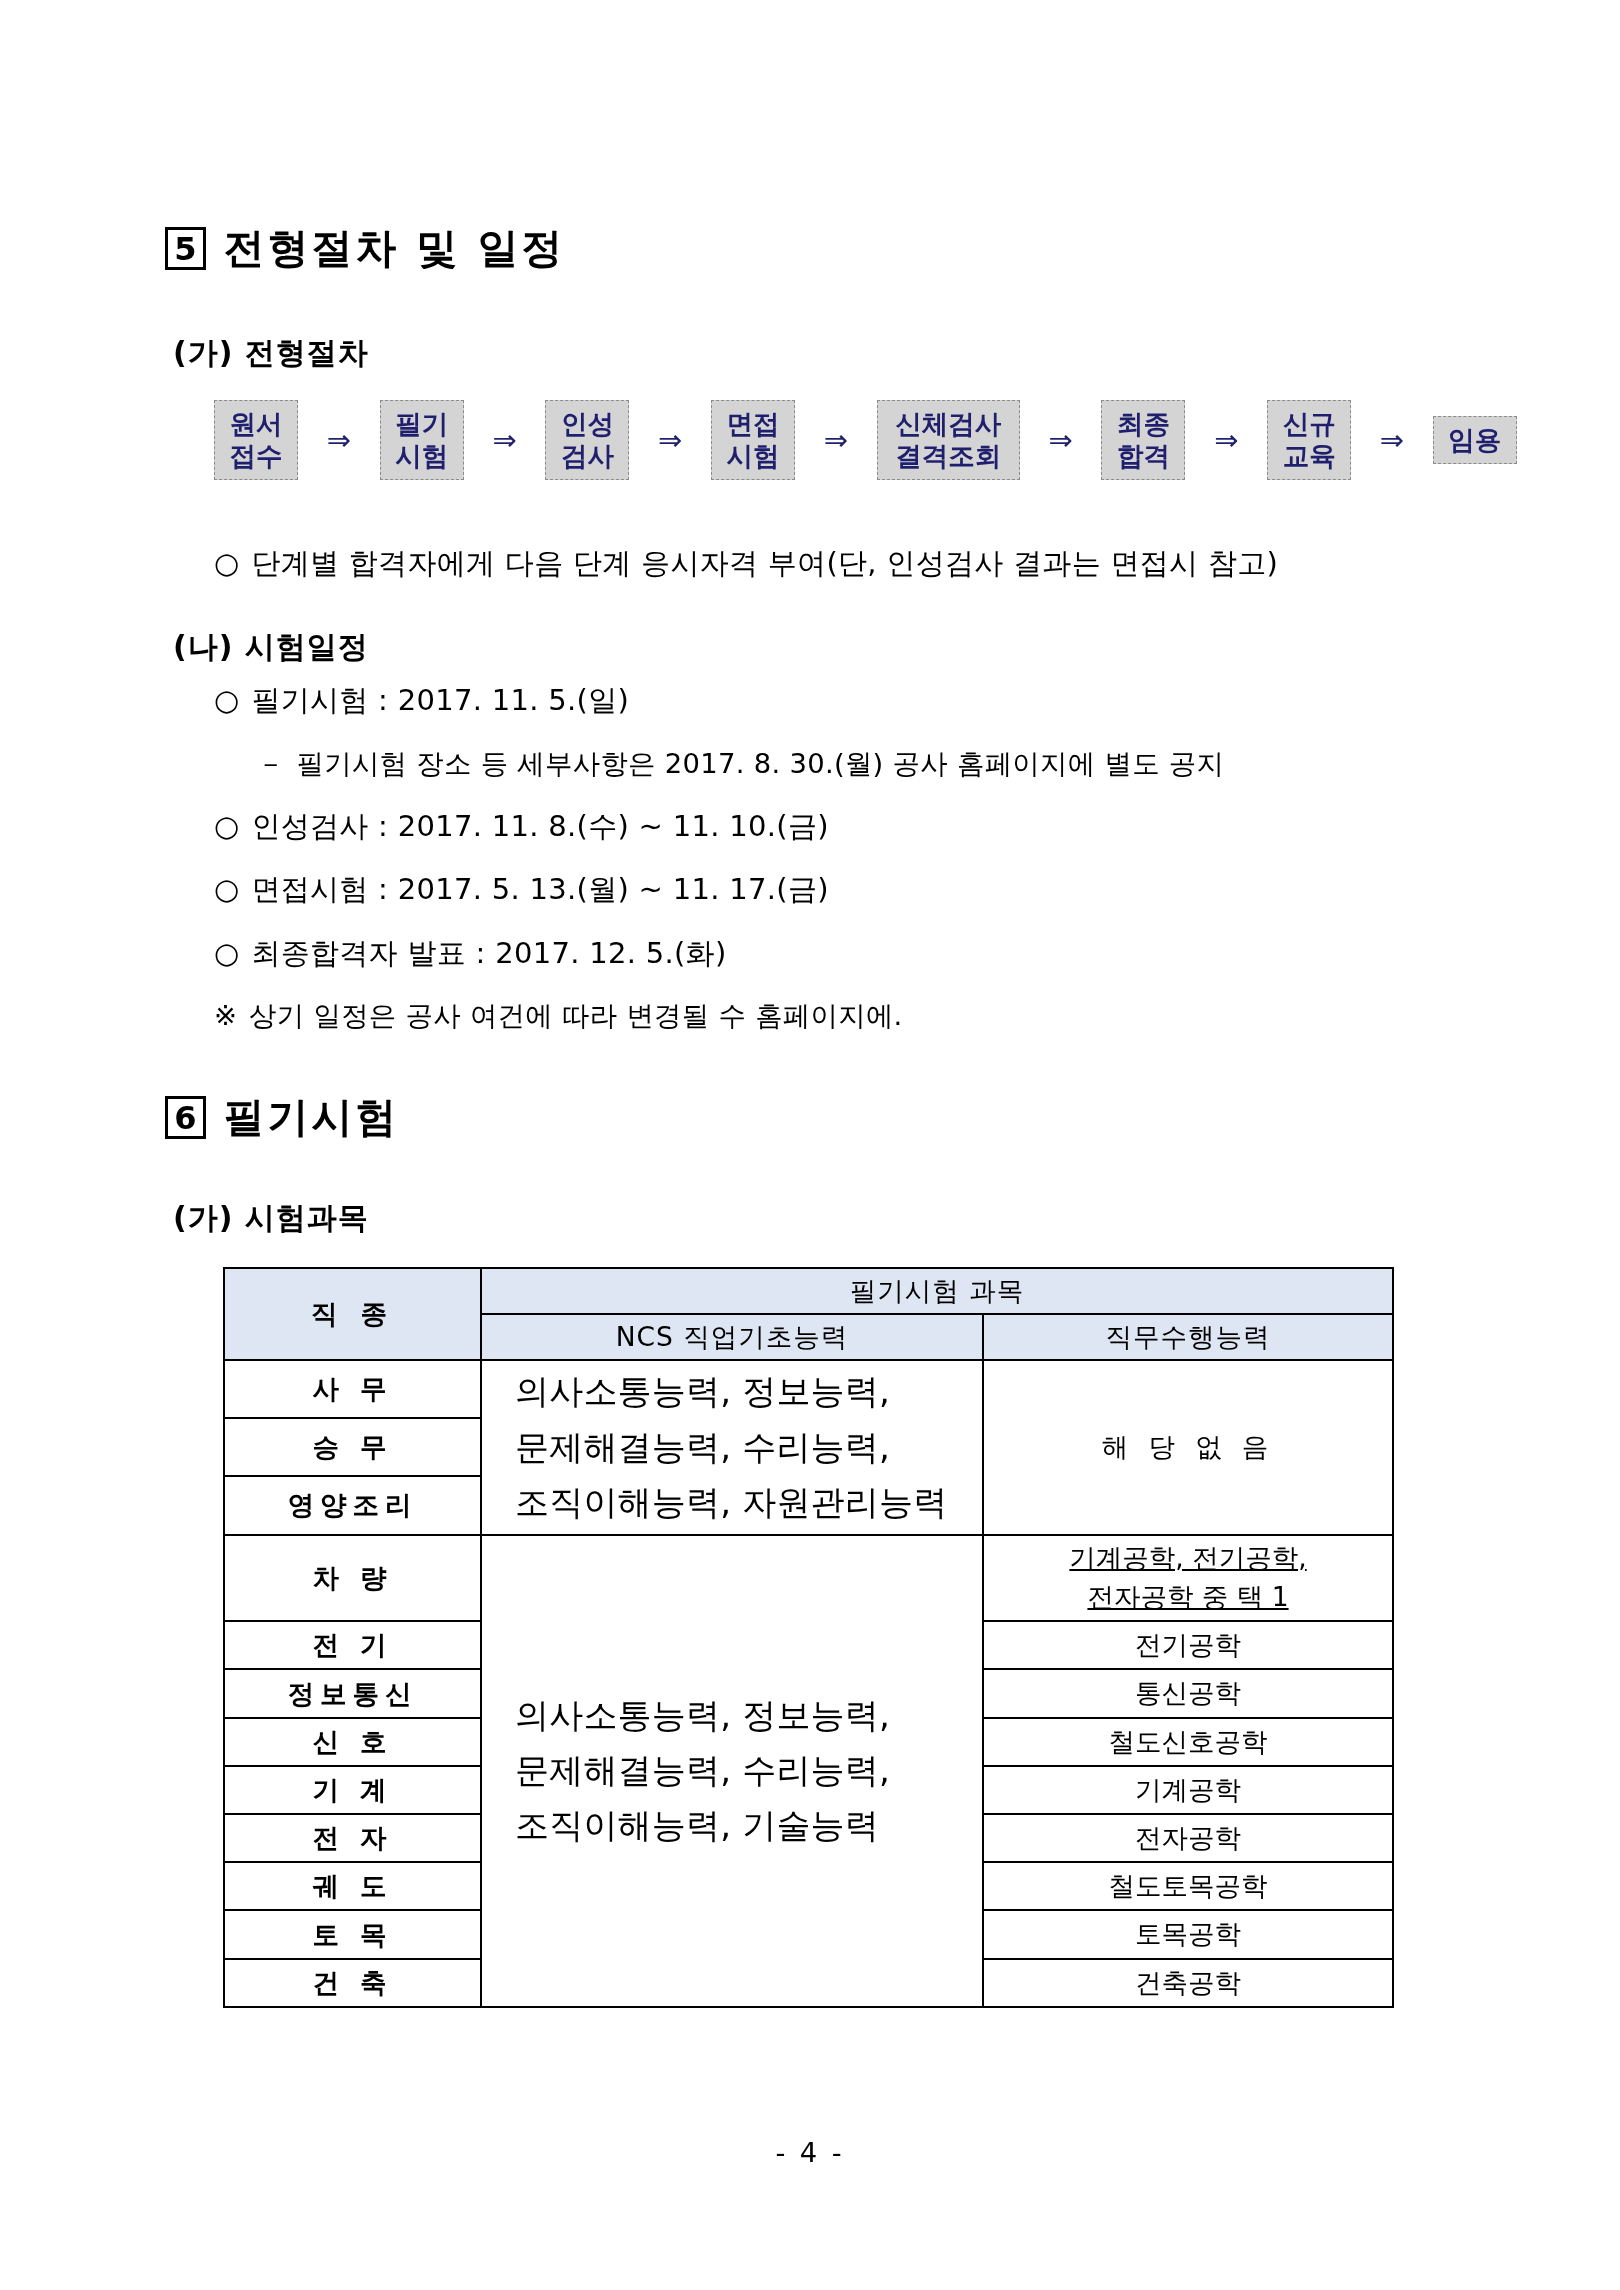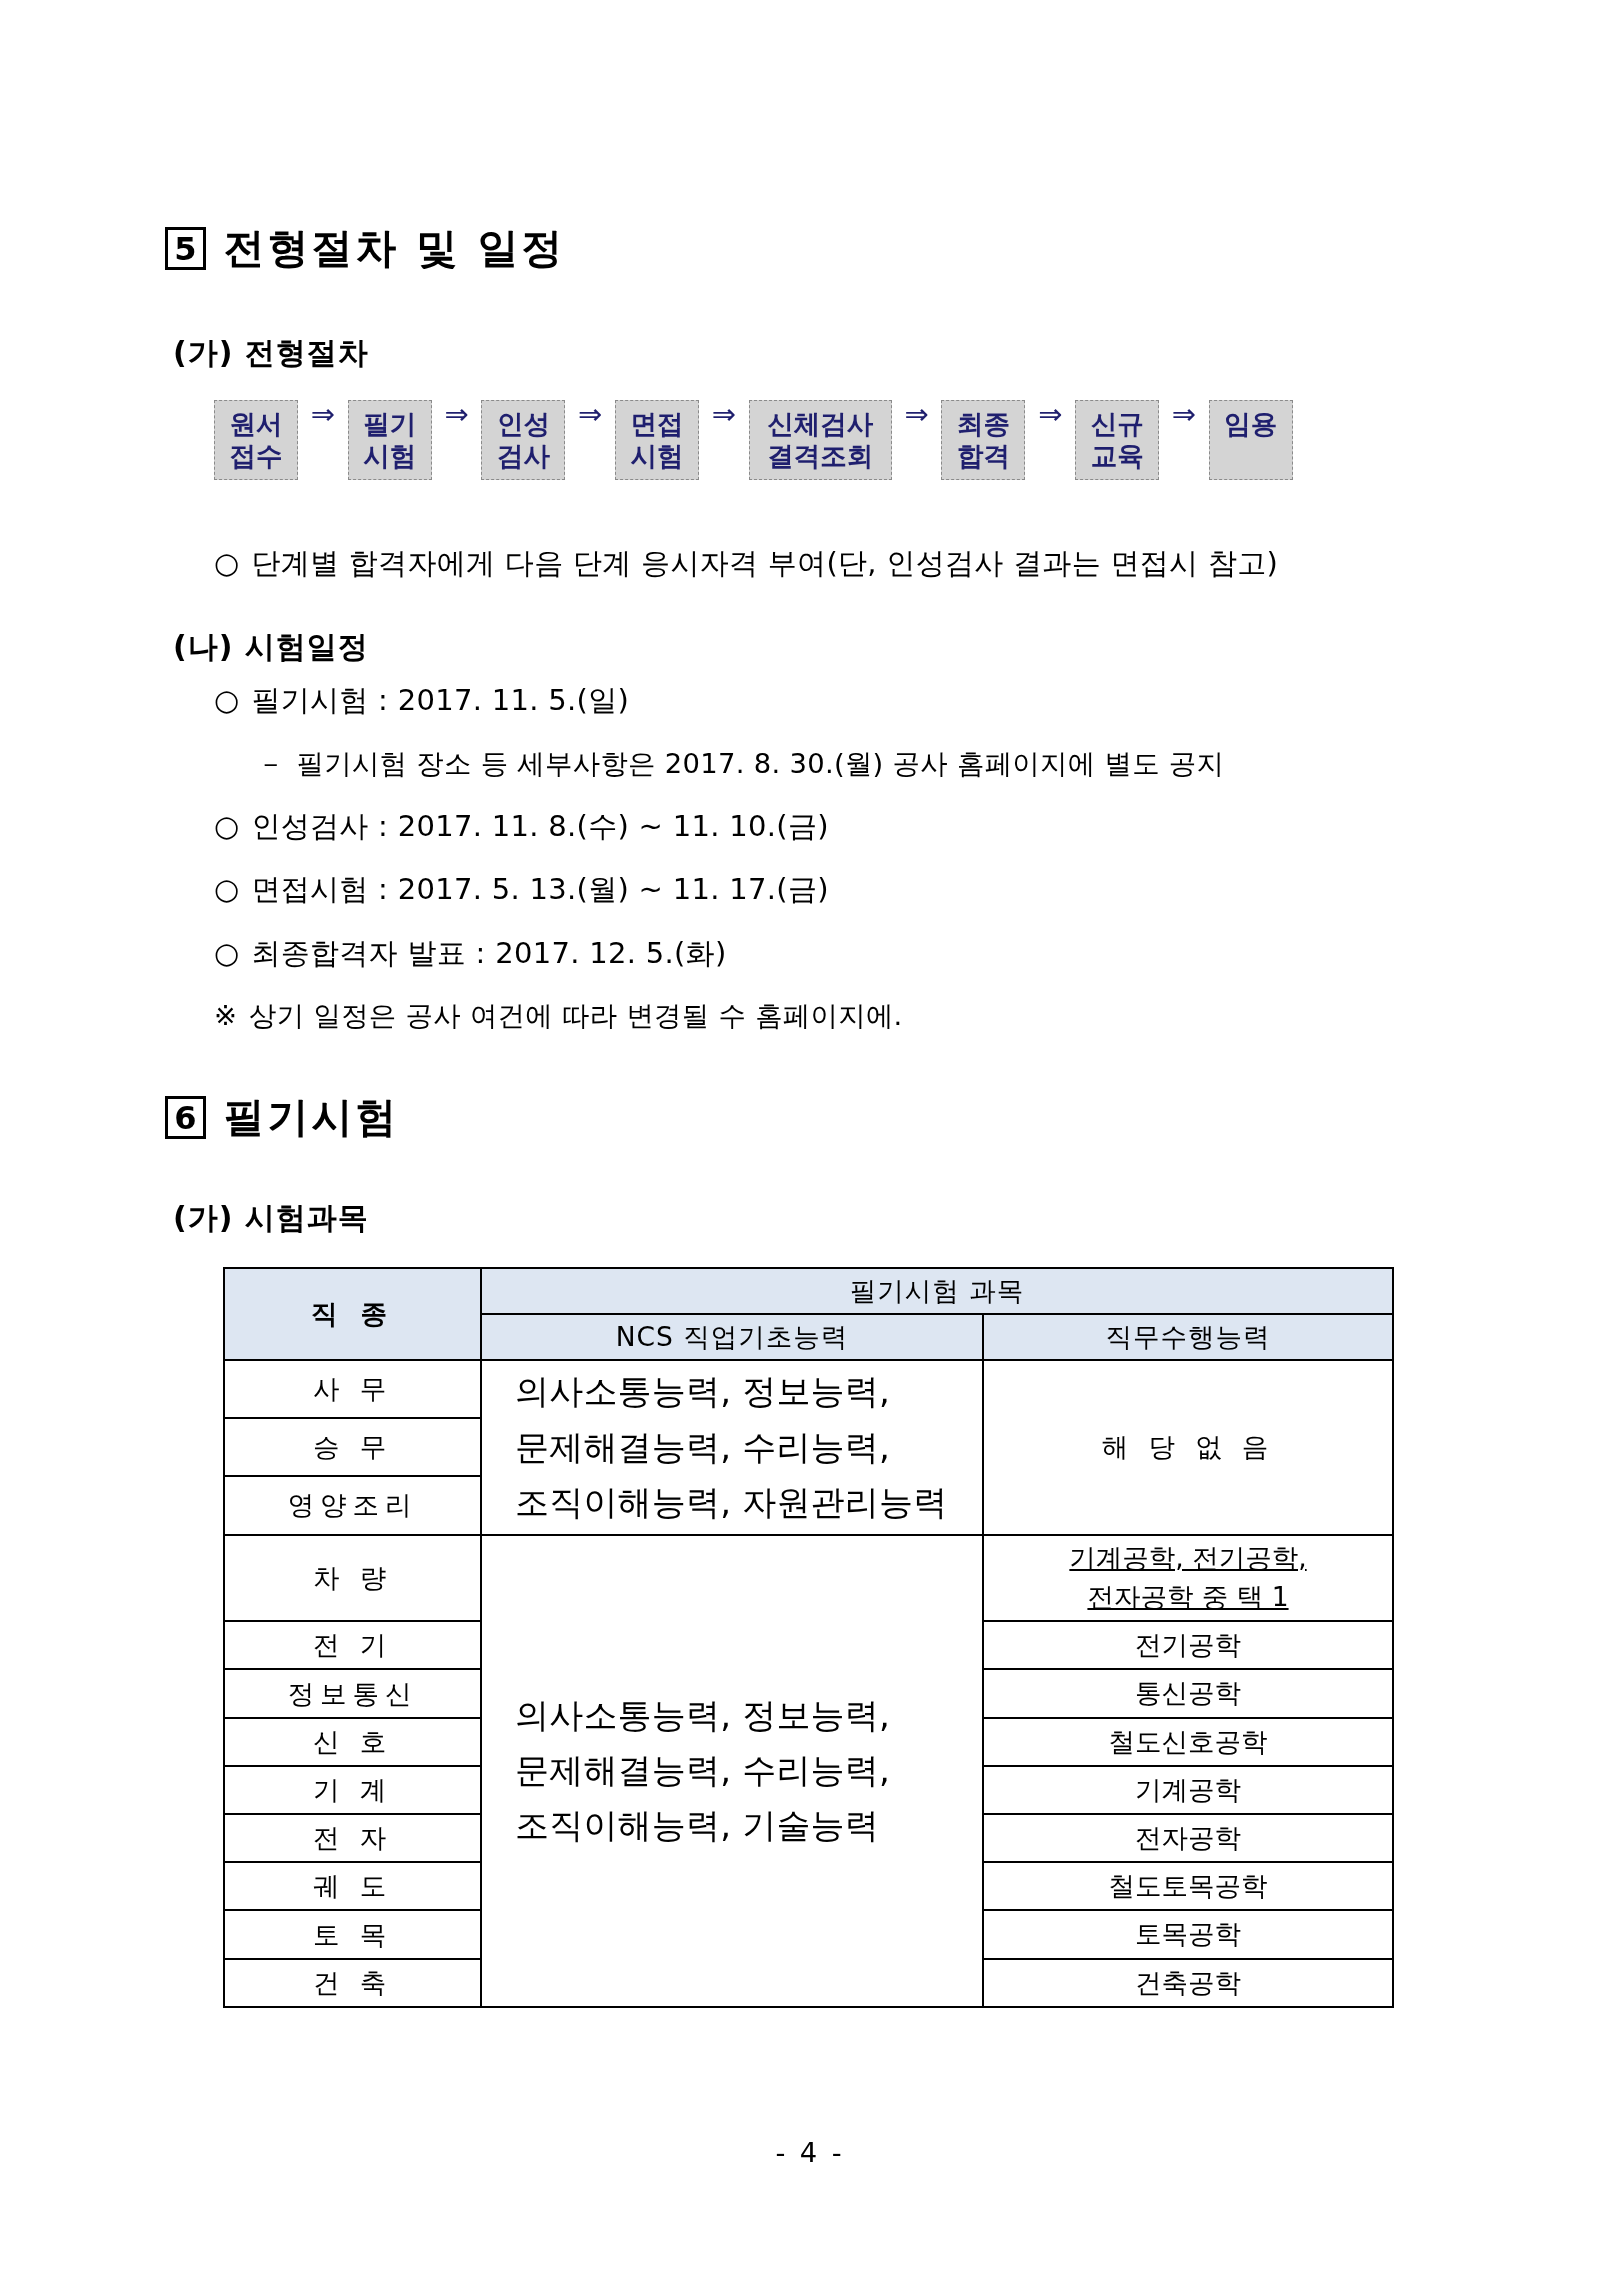--- a/index.html
+++ b/index.html
@@ -62,21 +62,22 @@
   #sub-ga-1 { left: 173px; top: 333px; }
   #sub-na   { left: 173px; top: 627px; }
   #sub-ga-2 { left: 173px; top: 1198px; }
 
   
   .flow {
     position: absolute;
     left: 214px;
     top: 400px;
     display: flex;
-    gap: 0;
+    align-items: center;
+    gap: 16px;
   }
   .flow-box {
     background: #d4d4d4;
     border: 1px dashed #8a8a8a;
     color: #1f1f6e;
     font-size: 26.5px;
     font-weight: bold;
     line-height: 1.22;
     text-align: center;
     padding: 6.9px 11.8px;
@@ -125,21 +126,21 @@
   .exam-table thead th {
     background: #dde6f2;
     font-weight: normal;
     letter-spacing: 1px;
   }
   .exam-table th.job-head {
     font-weight: bold;
     letter-spacing: 6.9px;
   }
   .exam-table td.job {
-    font-weight: normal;
+    font-weight: bold;
     letter-spacing: 5.9px;
     height: 43px;
   }
   .exam-table td.ncs {
     text-align: left;
     padding-left: 33px;
     line-height: 1.62;
     font-size: 34px;
     letter-spacing: 0.2px;
   }

